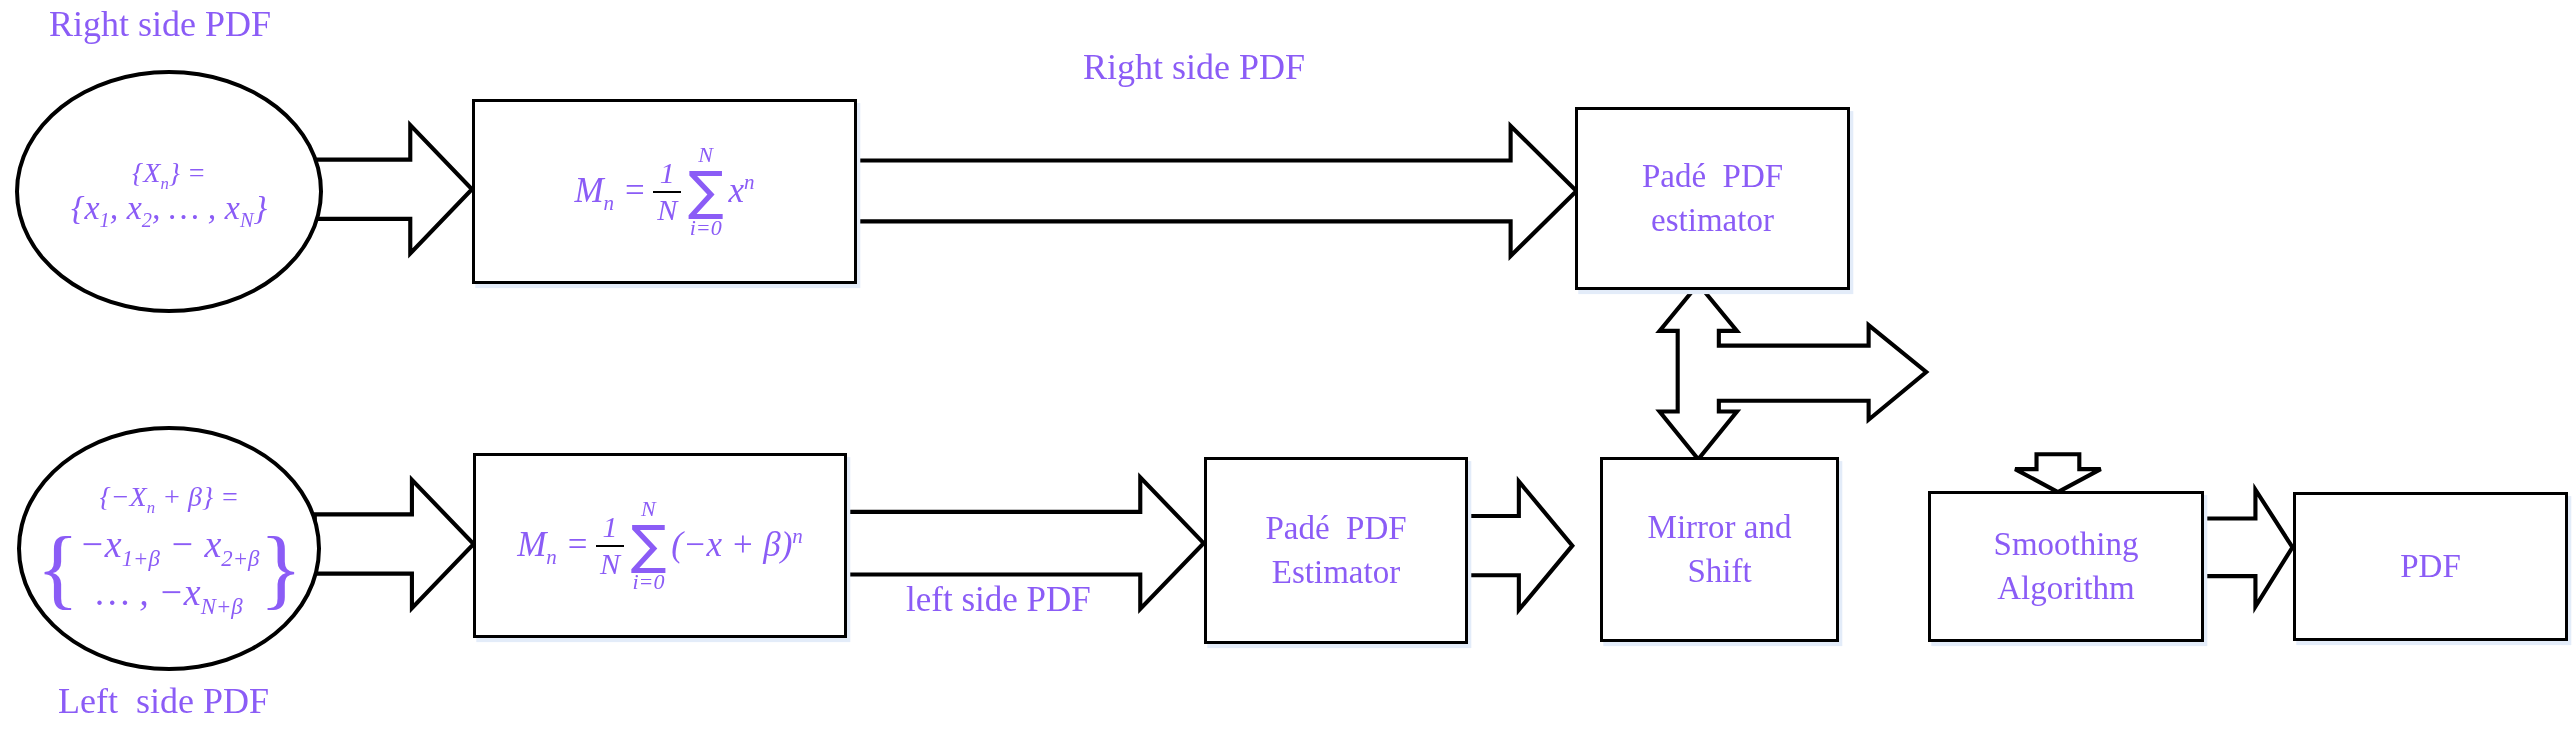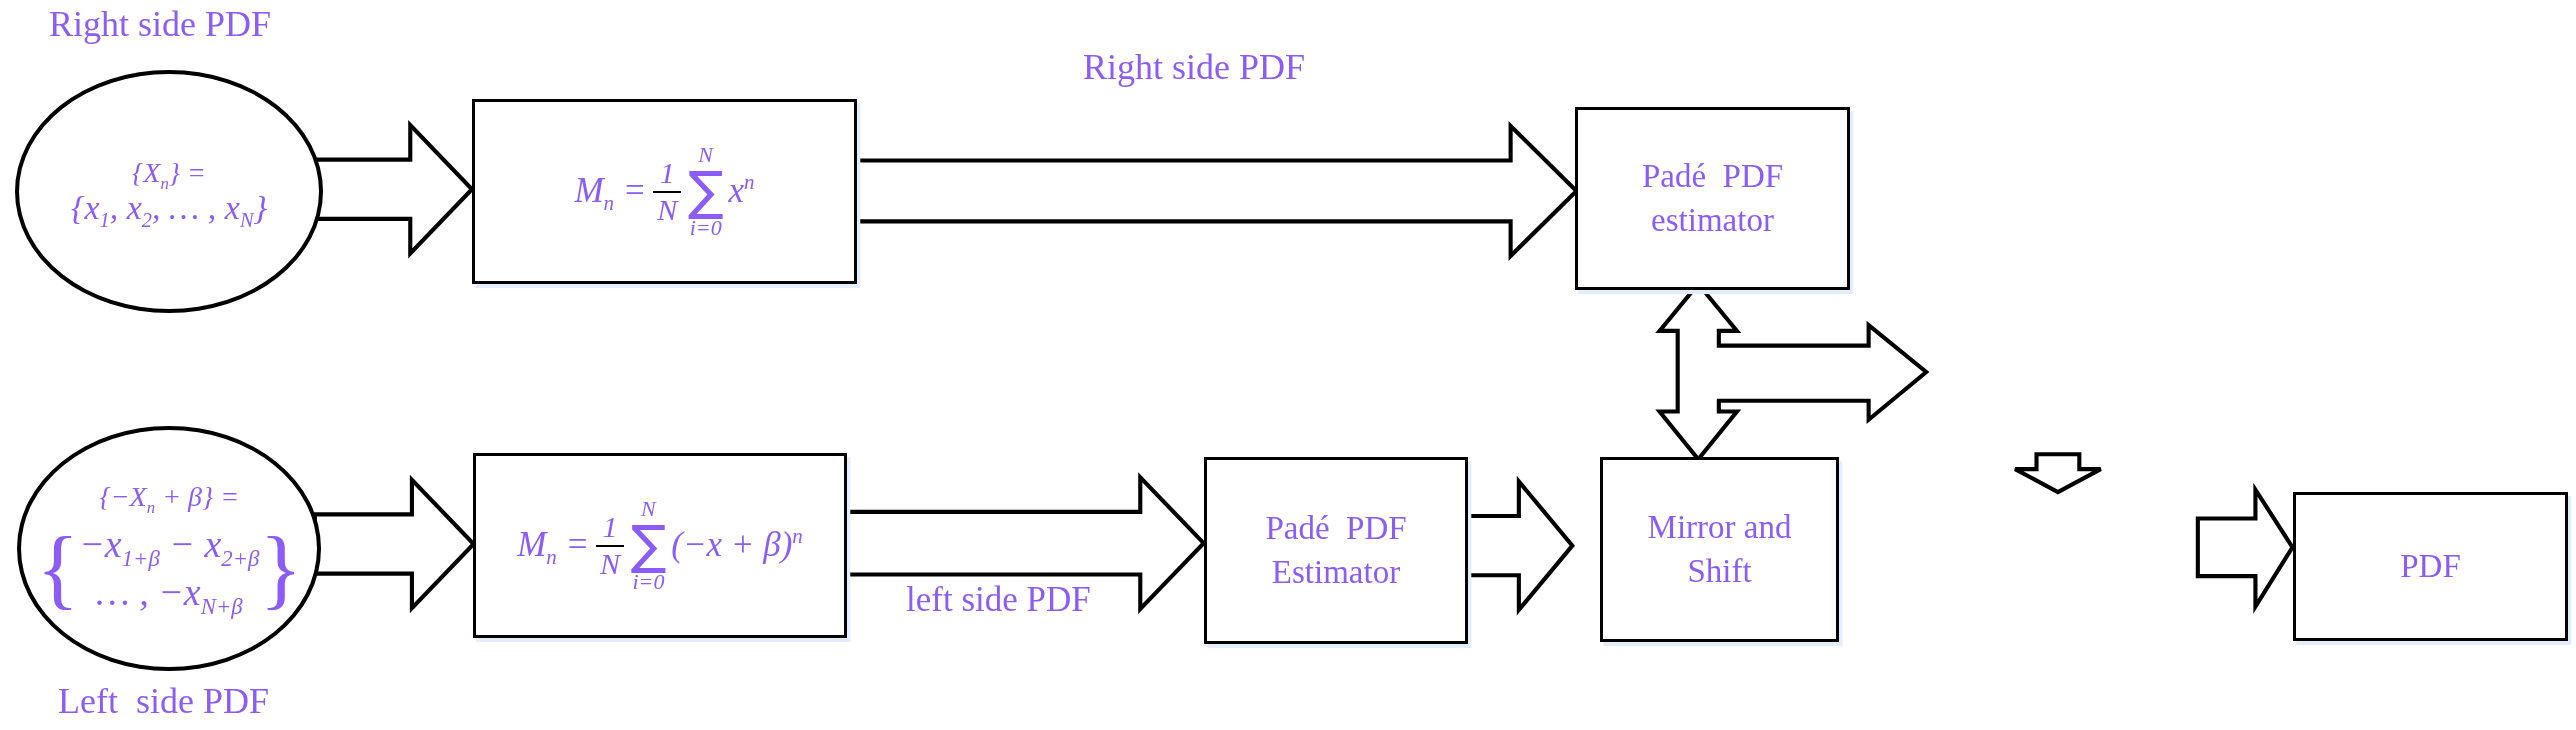--- a/index.html
+++ b/index.html
@@ -135,19 +135,23 @@
     <div>Padé  PDF</div>
     <div>Estimator</div>
   </div>
 
   <div class="box" style="left:1572px;top:457px;width:233px;height:179px;margin-left:28px;">
     <div>Mirror and</div>
     <div>Shift</div>
   </div>
 
 
+  <div class="box" style="left:1928px;top:491px;width:270px;height:145px;">
+    <div>Smoothing</div>
+    <div>Algorithm</div>
+  </div>
 
   <div class="box" style="left:2293px;top:492px;width:269px;height:143px;">
     <div>PDF</div>
   </div>
 
 </div>
 
 
 </body></html>

